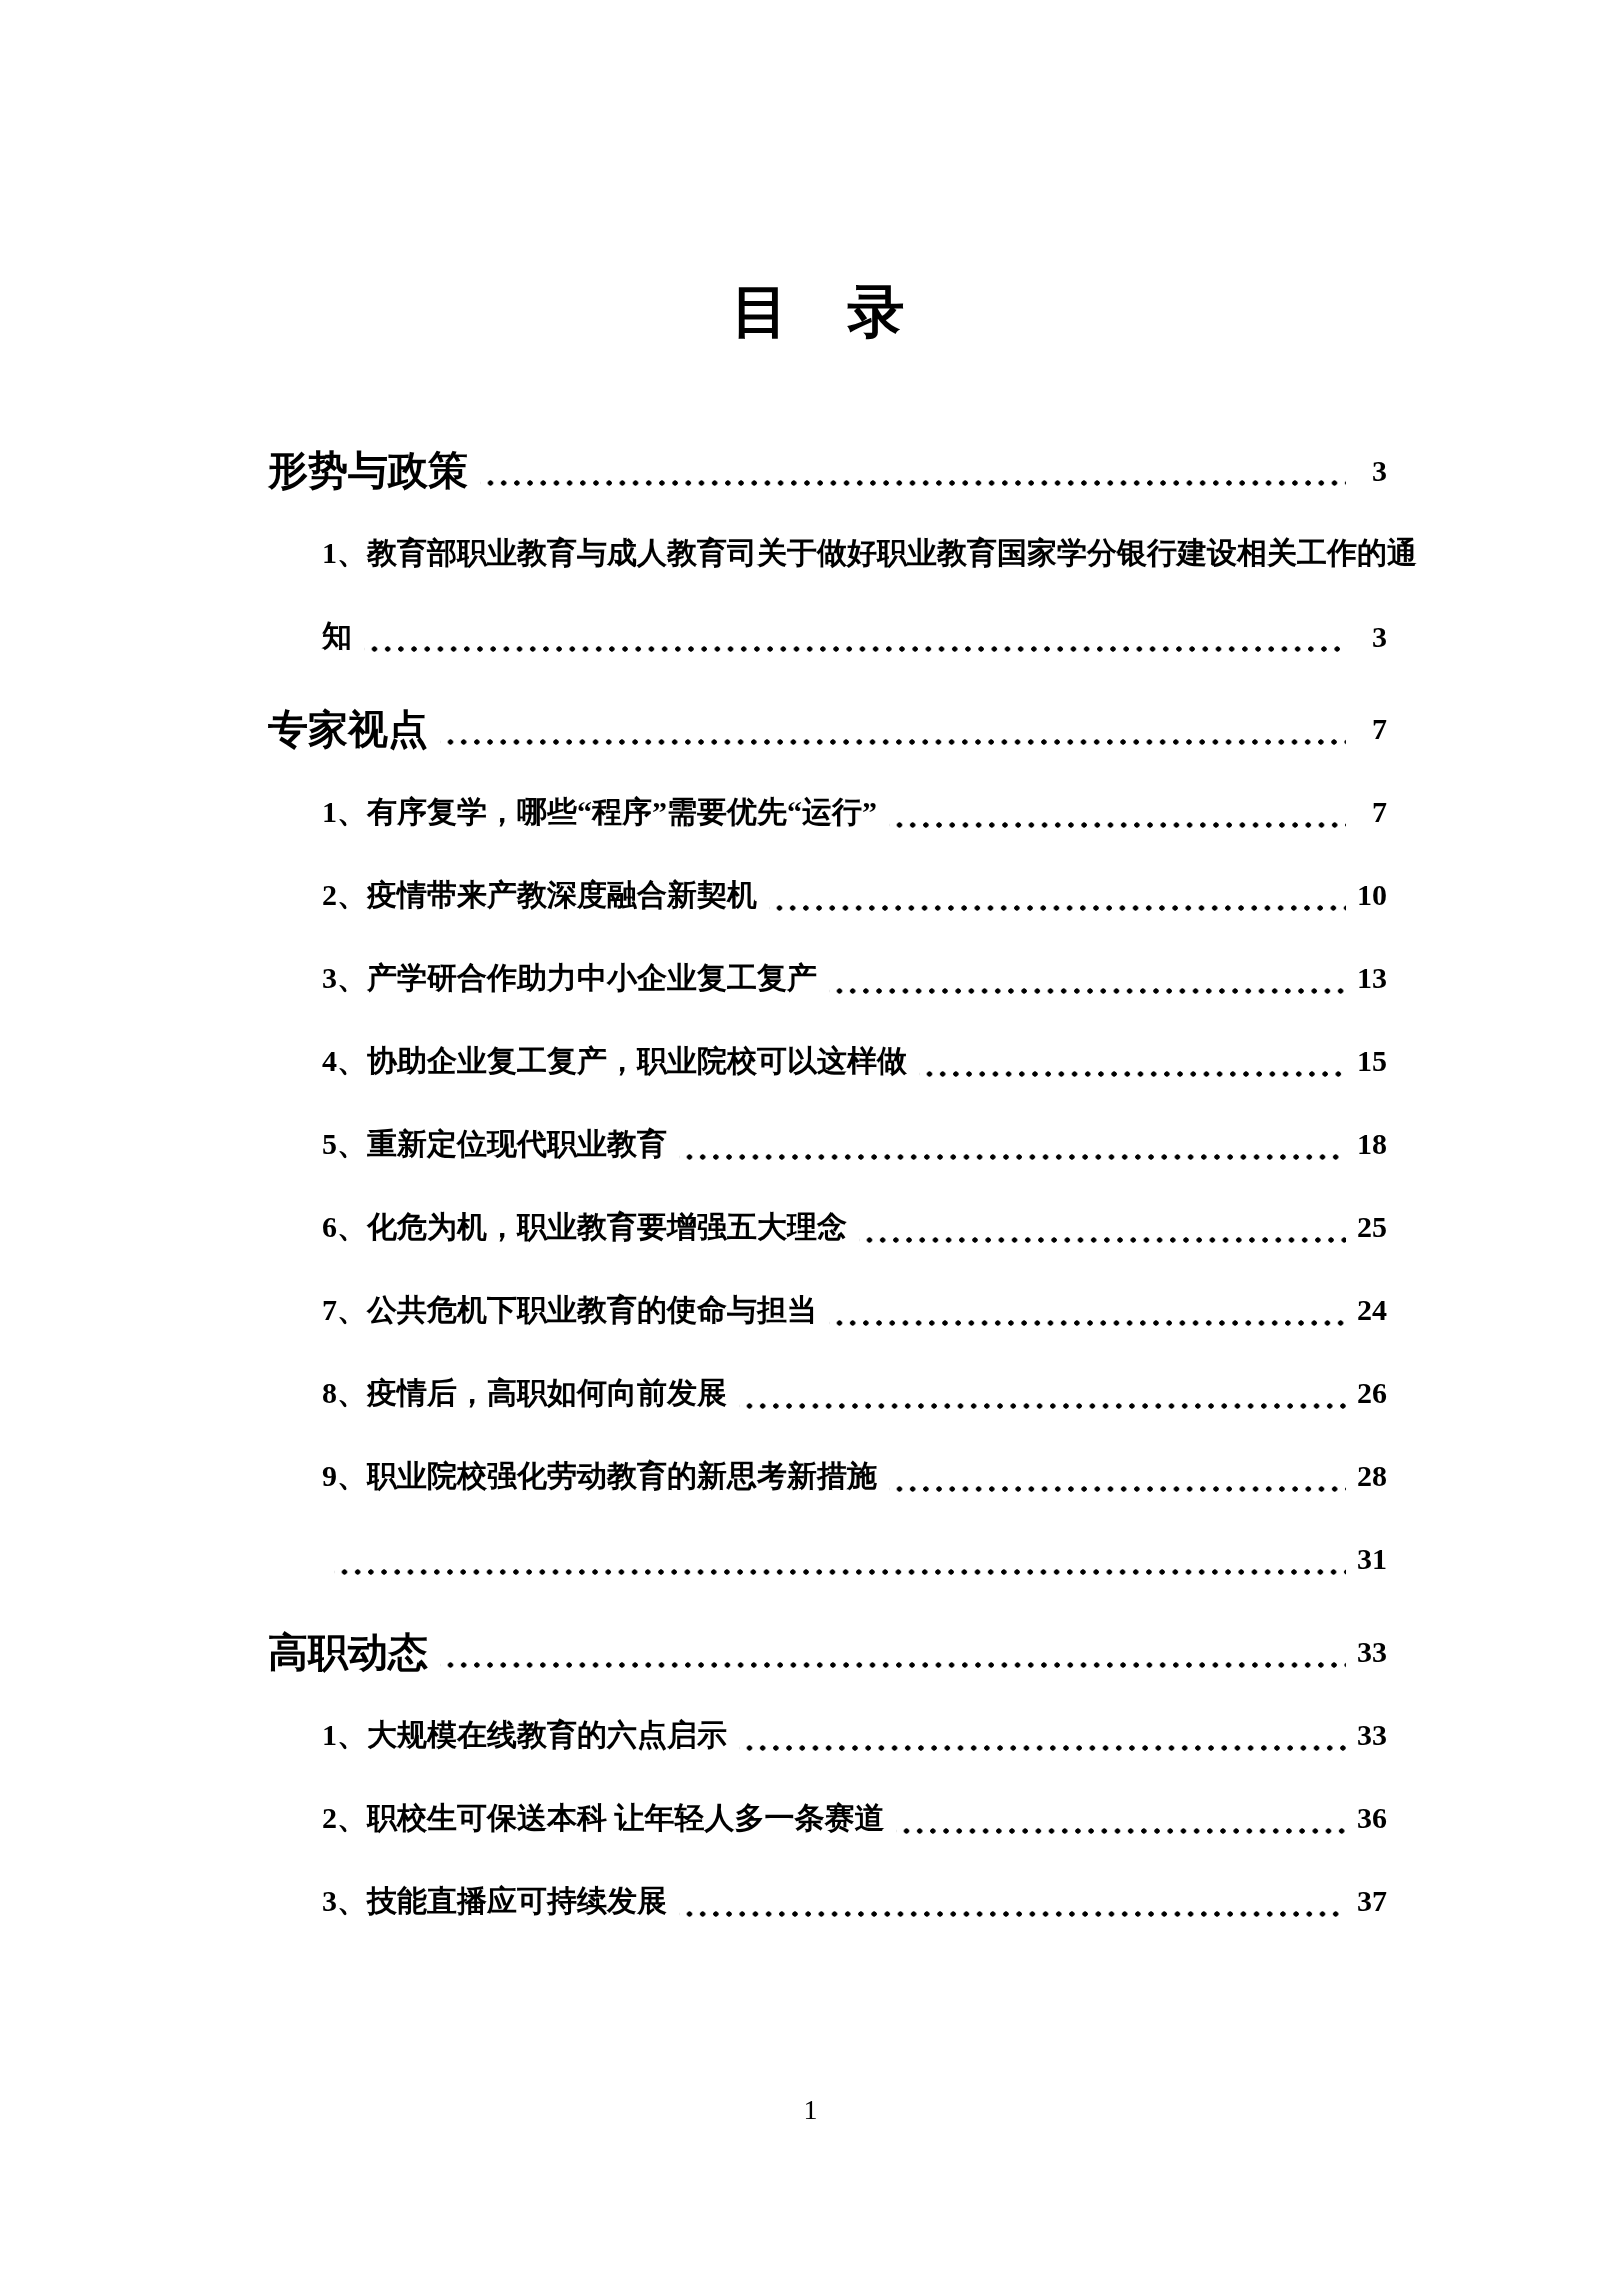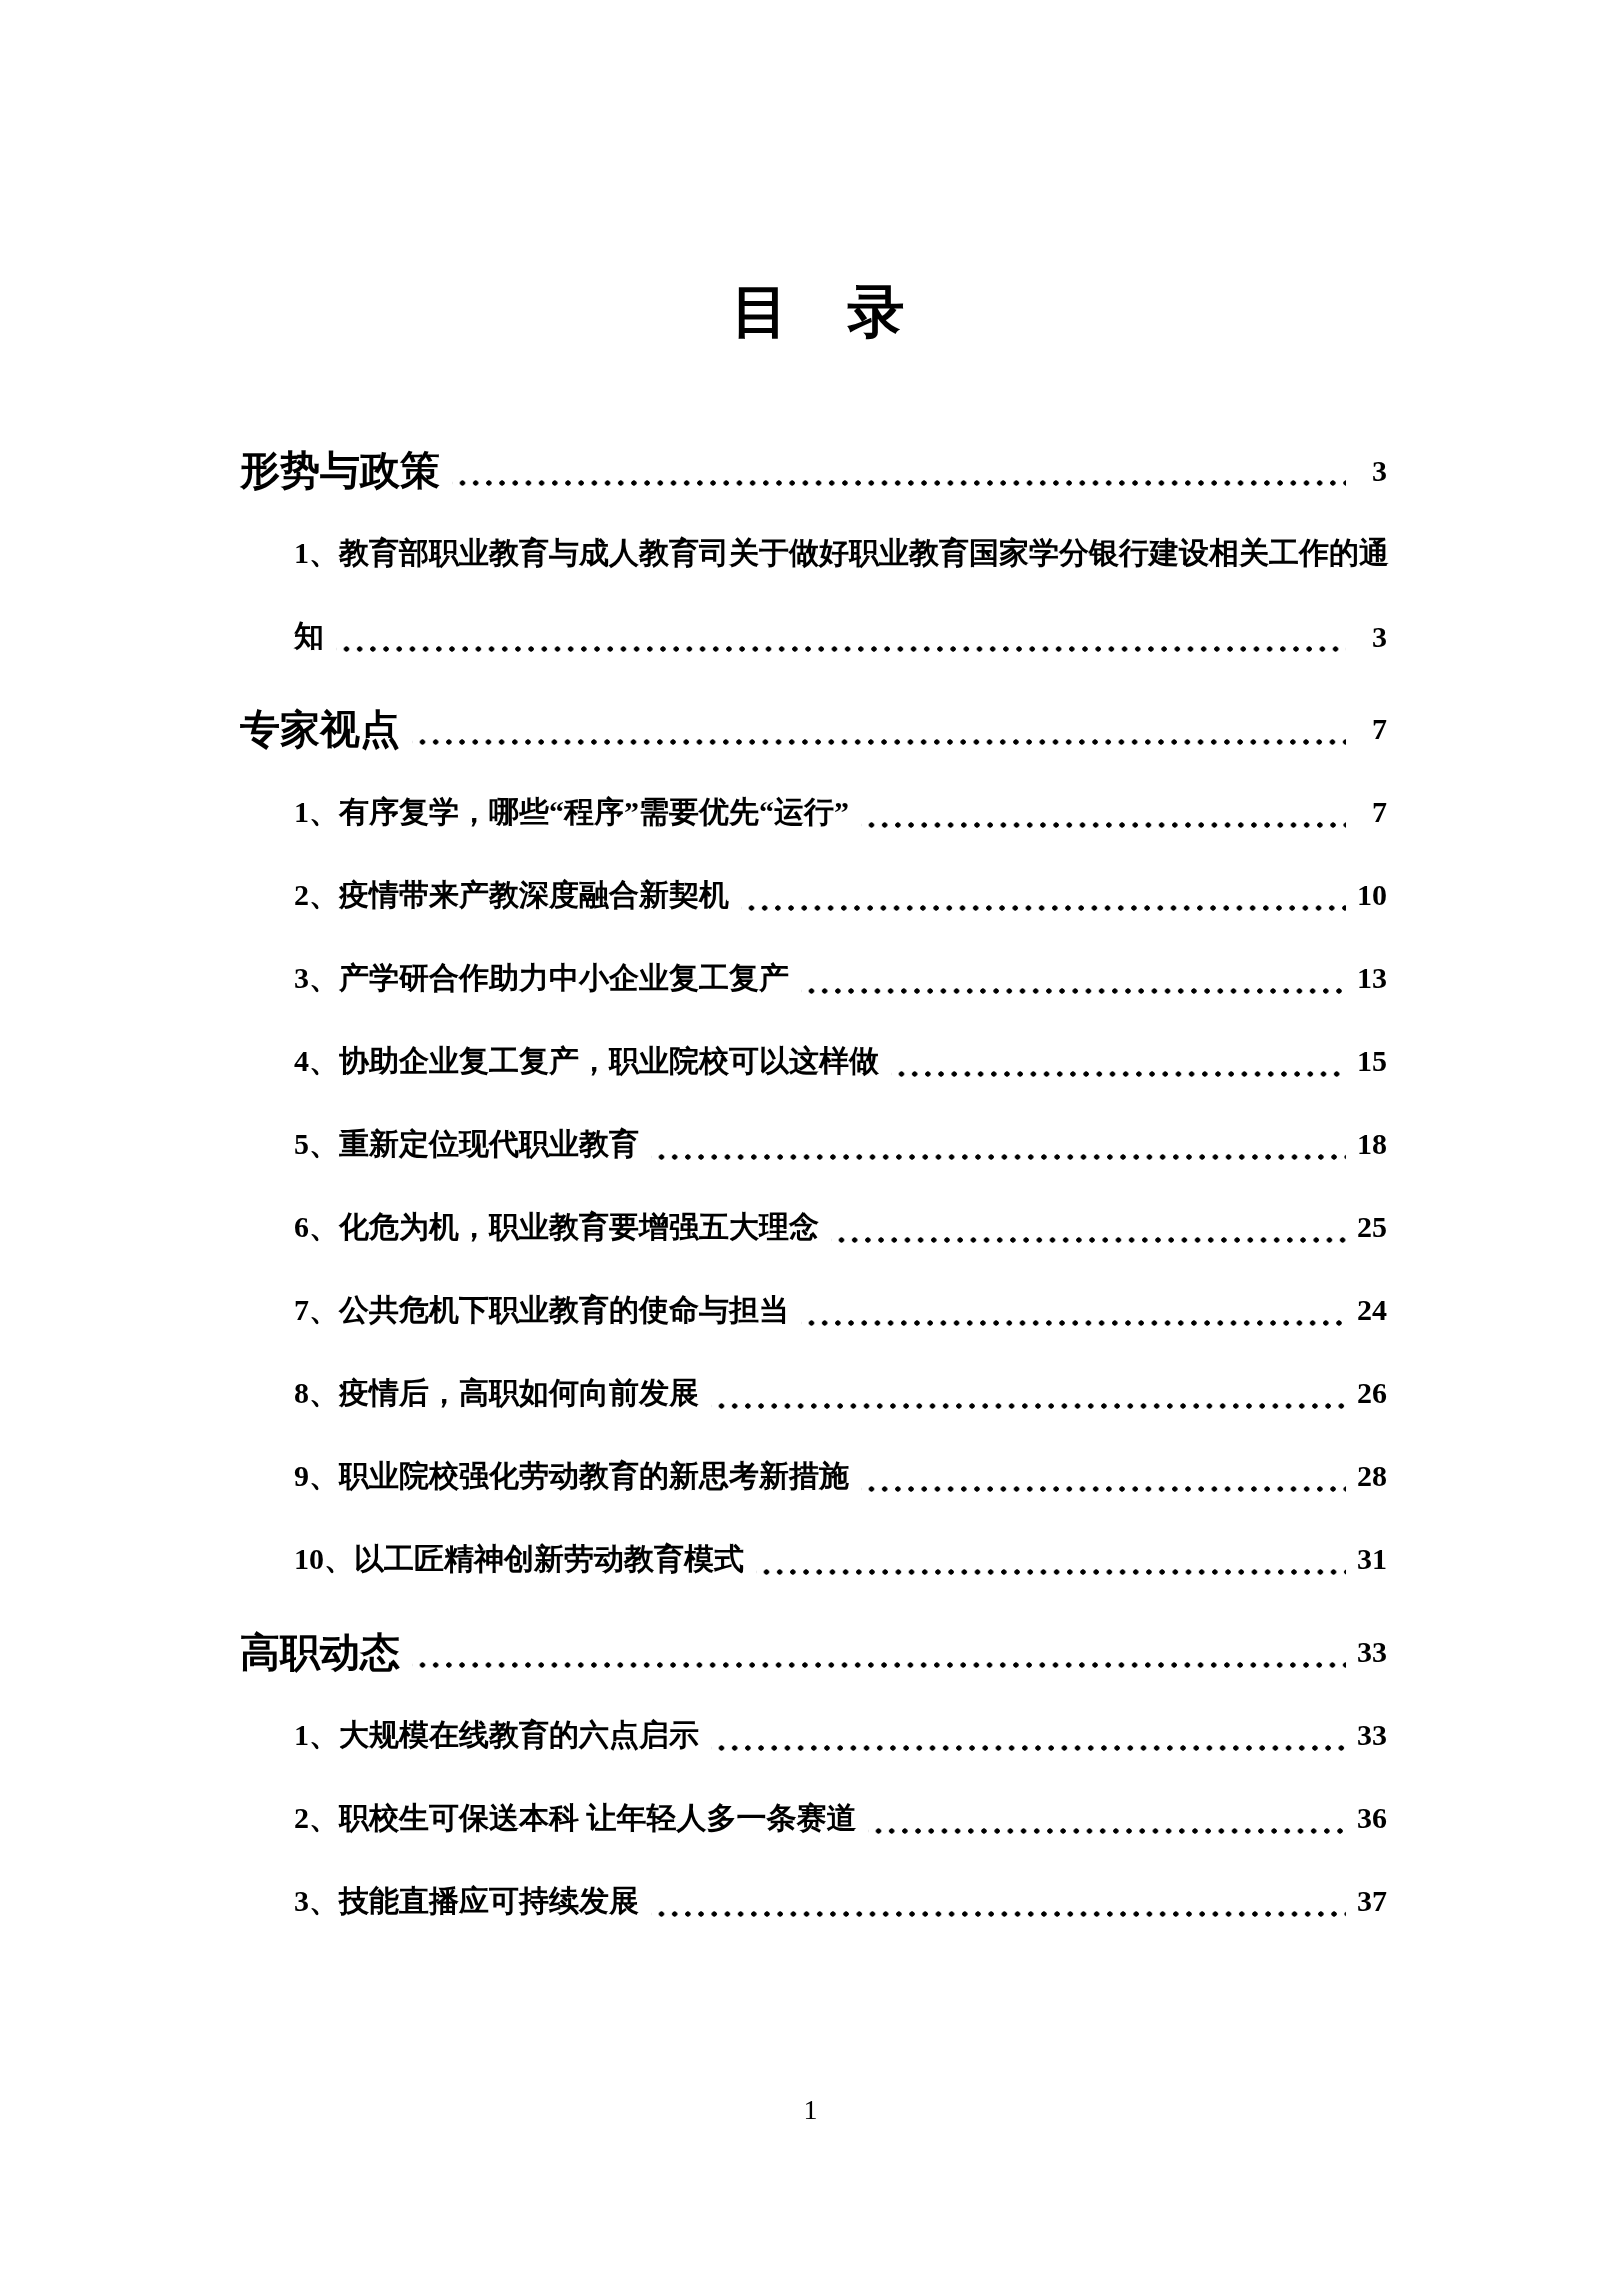--- a/index.html
+++ b/index.html
@@ -32,20 +32,21 @@
     letter-spacing: 1px;
     padding-left: 16px;
   }
   .toc {
     margin: 90px 234px 0 240px; 
   }
   .toc-row {
     display: flex;
     align-items: center;
     height: 83px;
+    margin-left: 28px;
   }
   .toc-row.section {
     font-family: "Liberation Sans", sans-serif;
     font-weight: bold;
     font-size: 40px;
   }
   .toc-row.section:not(:first-child) {
     margin-top: 9.8px;
   }
   .toc-row.item {
@@ -150,21 +151,20 @@
         <span class="row-text">8、疫情后，高职如何向前发展</span>
         <span class="leader"></span>
         <span class="pagenum">26</span>
       </div>
       <div class="toc-row item">
         <span class="row-text">9、职业院校强化劳动教育的新思考新措施</span>
         <span class="leader"></span>
         <span class="pagenum">28</span>
       </div>
       <div class="toc-row item">
-        <span class="row-text">10、以工匠精神创新劳动教育模式</span>
         <span class="leader"></span>
         <span class="pagenum">31</span>
       </div>
       <div class="toc-row section">
         <span class="row-text">高职动态</span>
         <span class="leader"></span>
         <span class="pagenum">33</span>
       </div>
       <div class="toc-row item">
         <span class="row-text">1、大规模在线教育的六点启示</span>

